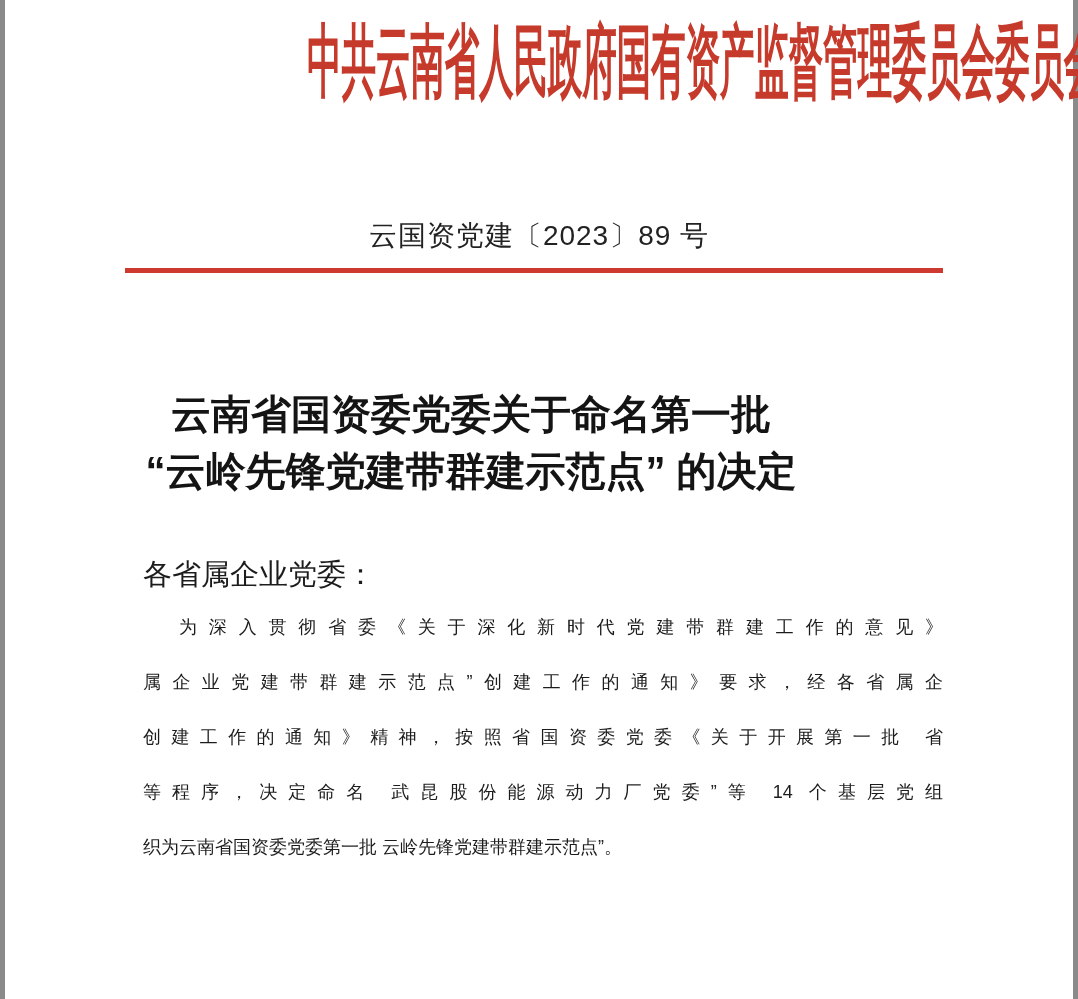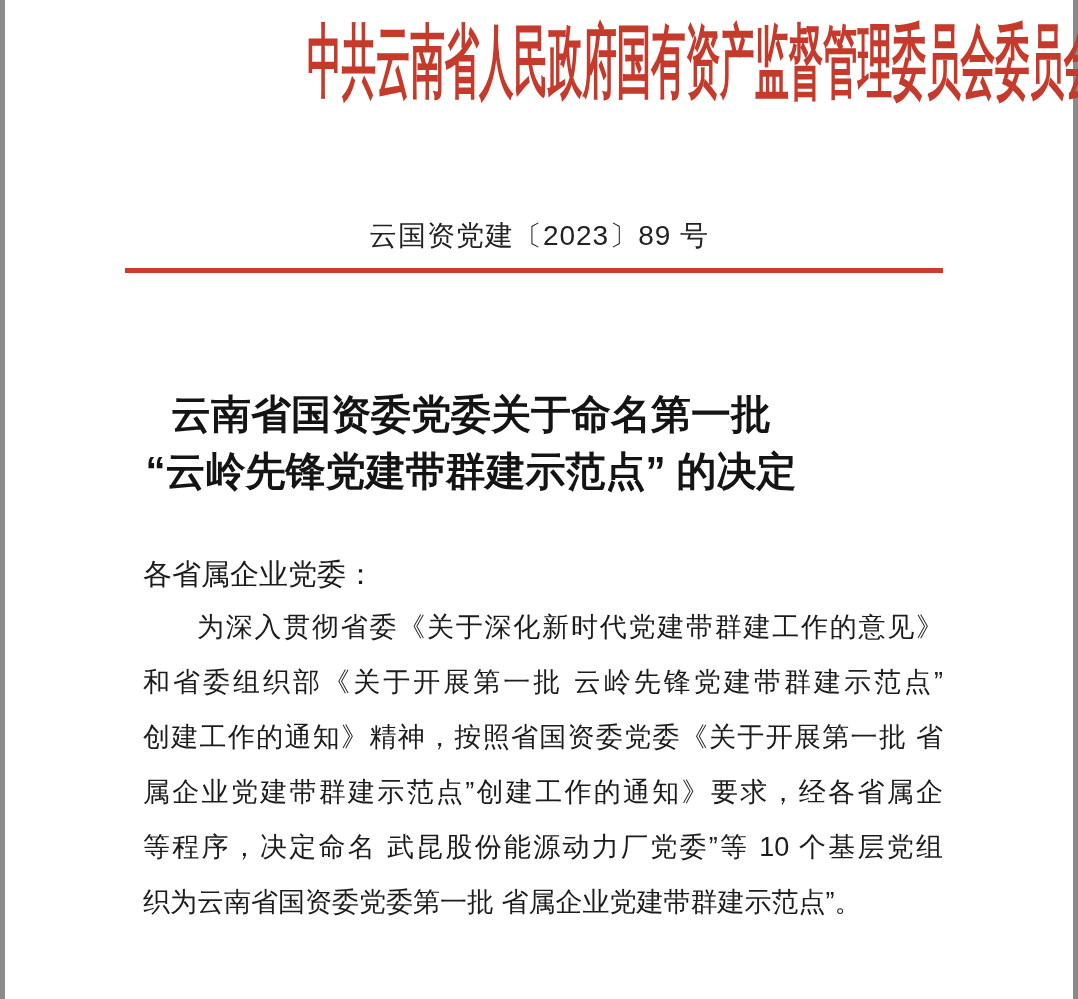--- a/index.html
+++ b/index.html
@@ -89,21 +89,21 @@
     line-height: 40px;
     color: #1c1c1c;
   }
 
   
   .body-text {
     position: absolute;
     top: 606px;
     left: 143px;
     width: 800px;
-    font-size: 27px;
+    font-size: 18px;
     color: #1c1c1c;
   }
   .body-line {
     height: 55px;
     line-height: 42px;
     text-align: justify;
     text-align-last: justify;
     white-space: nowrap;
   }
   .body-line.first   { text-indent: 2em; }
@@ -125,20 +125,19 @@
 
   <div class="doc-title">
     <div>云南省国资委党委关于命名第一批</div>
     <div>“云岭先锋党建带群建示范点” 的决定</div>
   </div>
 
   <div class="salutation">各省属企业党委：</div>
 
   <div class="body-text">
     <div class="body-line first">为深入贯彻省委《关于深化新时代党建带群建工作的意见》</div>
-    <div class="body-line">和省委组织部《关于开展第一批 云岭先锋党建带群建示范点”</div>
+    <div class="body-line">属企业党建带群建示范点”创建工作的通知》要求，经各省属企</div>
     <div class="body-line">创建工作的通知》精神，按照省国资委党委《关于开展第一批 省</div>
-    <div class="body-line">属企业党建带群建示范点”创建工作的通知》要求，经各省属企</div>
-    <div class="body-line">等程序，决定命名 武昆股份能源动力厂党委”等 10 个基层党组</div>
-    <div class="body-line para-end">织为云南省国资委党委第一批 省属企业党建带群建示范点”。</div>
+    <div class="body-line">等程序，决定命名 武昆股份能源动力厂党委”等 14 个基层党组</div>
+    <div class="body-line para-end">织为云南省国资委党委第一批 云岭先锋党建带群建示范点”。</div>
   </div>
 
 </div>
 
 </body></html>

